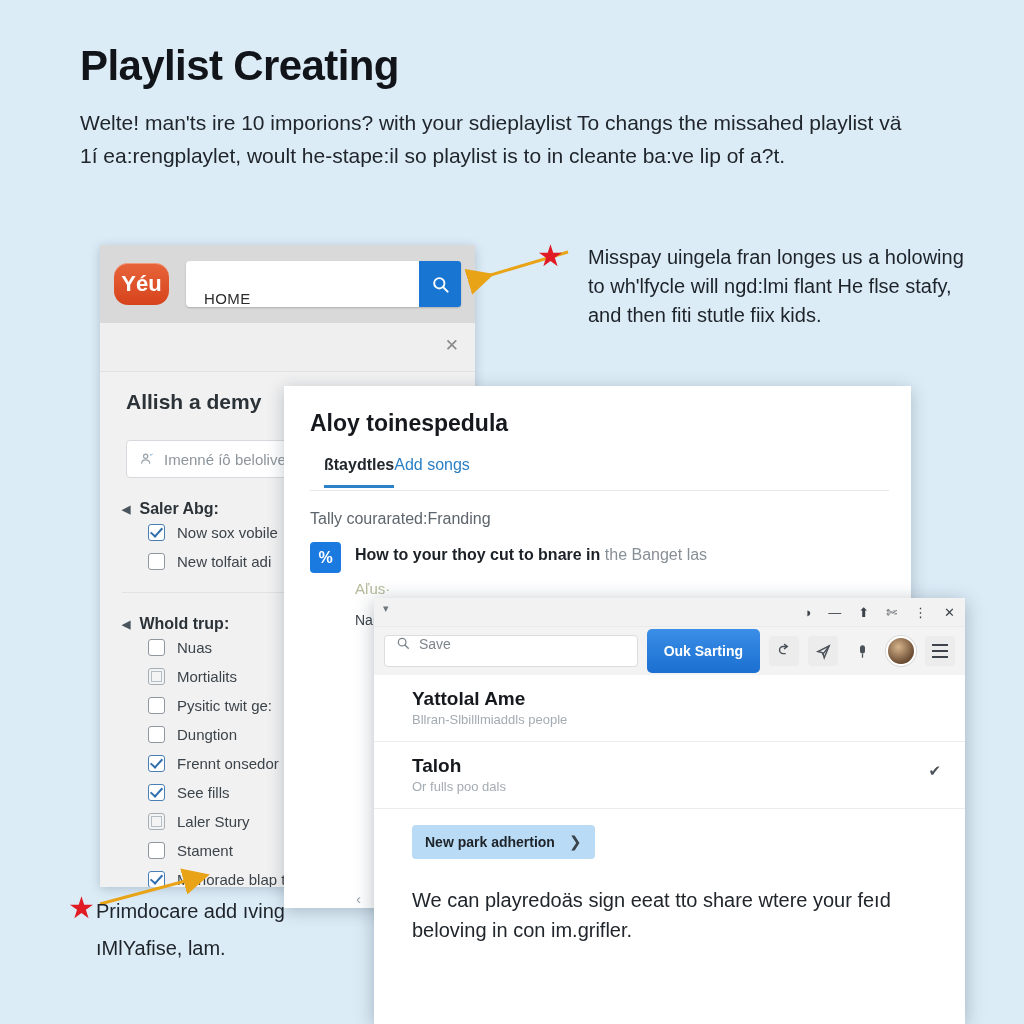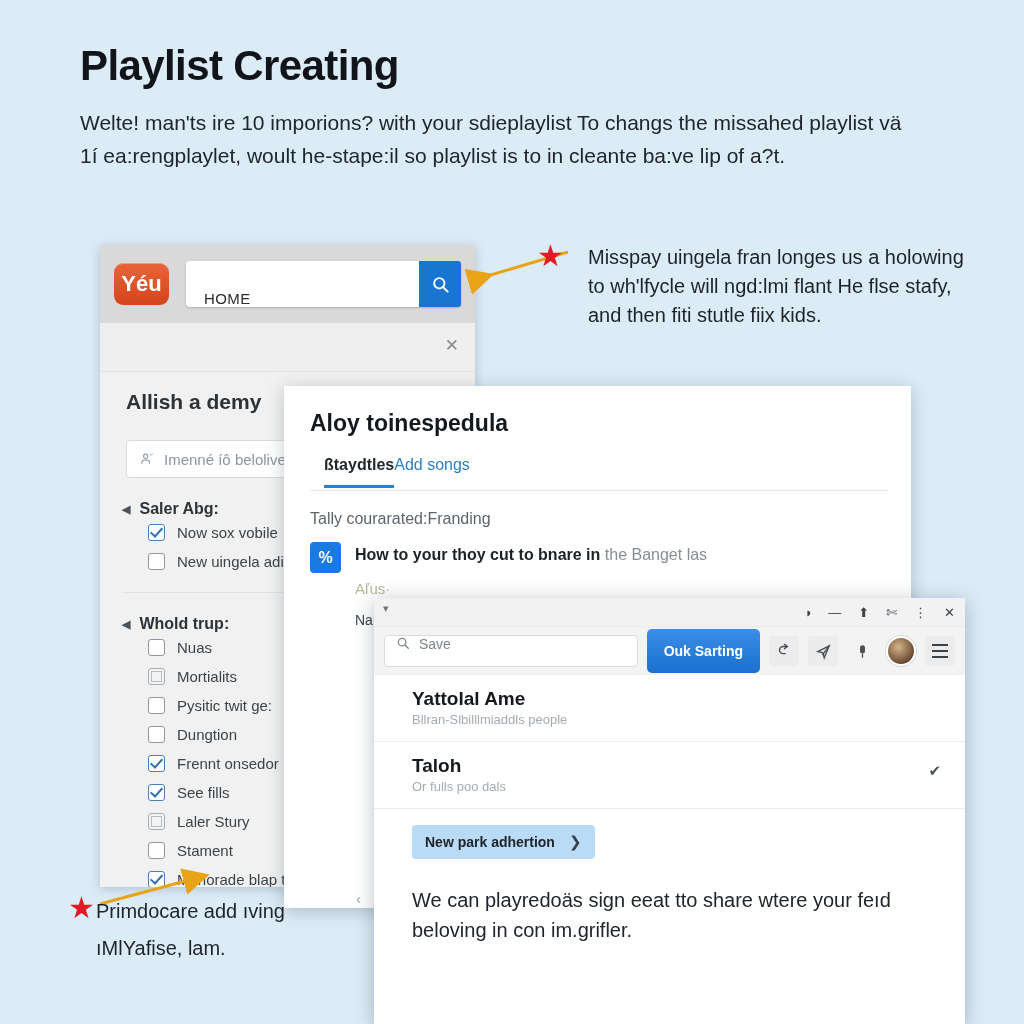--- a/index.html
+++ b/index.html
@@ -28,21 +28,21 @@
     position:absolute;left:100px;top:245px;width:375px;height:642px;
     background:#f1f1f1;
     box-shadow:0 2px 10px rgba(20,40,60,.22);
     overflow:hidden;
   }
   .win1-toolbar{
     height:78px;background:#d9d9d9;
     display:flex;align-items:center;padding:0 14px;box-sizing:border-box;
   }
   .logo-yeu{
-    width:55px;height:42px;border-radius:9px;
+    width:55px;height:42px;border-radius:14px;
     background:linear-gradient(#e8643a,#d6441c);
     color:#fff;font-size:22px;font-weight:bold;
     display:flex;align-items:center;justify-content:center;
     box-shadow:inset 0 1px 0 rgba(255,255,255,.35);
     flex:none;
   }
   .searchbar{
     margin-left:17px;flex:1;height:46px;background:#fff;border-radius:4px;
     display:flex;align-items:flex-end;position:relative;
     box-shadow:0 1px 2px rgba(0,0,0,.2);
@@ -232,21 +232,21 @@
         <div class="group-head">
           <span class="caret">◀</span>
           <span>Saler Abg:</span>
         </div>
         <div class="opt">
           <span class="cb on"></span>
           <span>Now sox vobile</span>
         </div>
         <div class="opt">
           <span class="cb"></span>
-          <span>New uingela adi</span>
+          <span>New tolfait adi</span>
         </div>
       </div>
 
       <div class="divider"></div>
 
       <div class="group">
         <div class="group-head">
           <span class="caret">◀</span>
           <span>Whold trup:</span>
         </div>

